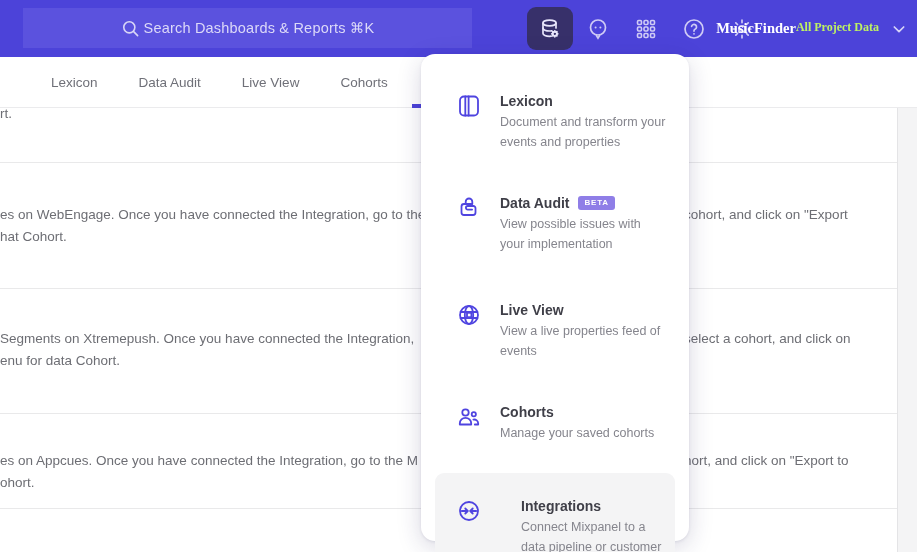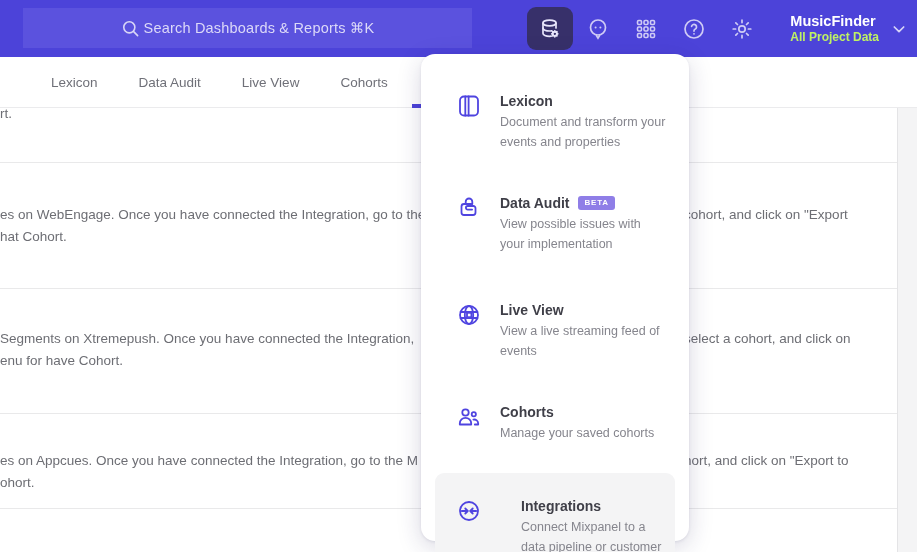--- a/index.html
+++ b/index.html
@@ -8,21 +8,21 @@
 
   
   .topbar { position:absolute; left:0; top:0; width:917px; height:57px; background:#4c43d9; z-index:5; }
   .searchbar { position:absolute; left:23px; top:8px; width:449px; height:40px; background:#5b52de; border-radius:0;
                display:flex; align-items:center; justify-content:center; gap:4px; color:#d9d6f6; cursor:text; }
   .searchbar .ph { font-size:14.5px; letter-spacing:.2px; color:#dcd9f8; }
   .icon-cluster { position:absolute; top:0; left:526px; height:57px; display:flex; align-items:center; gap:0; }
   .ic-btn { width:48px; height:57px; display:flex; align-items:center; justify-content:center; color:#cfcbf5; cursor:pointer; }
   .ic-btn.active { width:46px; height:43px; margin:0 1px; background:#37306a; border-radius:9px; color:#e8e6fb; }
   .project { position:absolute; right:10px; top:0; height:57px; display:flex; align-items:center; gap:12px; color:#ffffff; cursor:pointer; }
-  .project .names { display:flex; flex-direction:column; line-height:1.2; }
+  .project .names { display:flex; line-height:1.2;font-family:Liberation Serif, serif; }
   .project .pname { font-size:14.5px; font-weight:700; }
   .project .psub { font-size:12px; font-weight:700; color:#bef264; }
   .project svg { color:#d6d3f7; }
 
   
   .tabbar { position:absolute; left:0; top:57px; width:917px; height:51px; background:#ffffff; border-bottom:1px solid #ebebed;
             display:flex; align-items:center; padding-left:51px; gap:41px; z-index:2; }
   .tab { font-size:13.5px; color:#6f7078; cursor:pointer; white-space:nowrap; }
   .tab-underline { position:absolute; left:412px; top:104px; width:62px; height:4px; background:#4c43d9; z-index:2; }
 
@@ -59,21 +59,21 @@
     <div class="divider" style="top:400px"></div>
 
     <div class="bgtext" style="left:0;  top:-2px">rt.</div>
 
     <div class="bgtext" style="left:0;  top:99px">es on WebEngage. Once you have connected the Integration, go to the</div>
     <div class="bgtext" style="left:684px; top:99px">cohort, and click on "Export</div>
     <div class="bgtext" style="left:0;  top:121px">hat Cohort.</div>
 
     <div class="bgtext" style="left:0;  top:223px">Segments on Xtremepush. Once you have connected the Integration,</div>
     <div class="bgtext" style="left:684px; top:223px">select a cohort, and click on</div>
-    <div class="bgtext" style="left:0;  top:245px">enu for have Cohort.</div>
+    <div class="bgtext" style="left:0;  top:245px">enu for data Cohort.</div>
 
     <div class="bgtext" style="left:0;  top:345px">es on Appcues. Once you have connected the Integration, go to the M</div>
     <div class="bgtext" style="left:684px; top:345px">hort, and click on "Export to</div>
     <div class="bgtext" style="left:0;  top:367px">ohort.</div>
   </div>
 
   <div class="right-strip"></div>
 
   <div class="tabbar">
     <div class="tab">Lexicon</div>
@@ -185,21 +185,21 @@
       <svg class="mi-icon" viewBox="0 0 24 24" fill="none" stroke="currentColor" stroke-width="1.8" stroke-linecap="round">
         <circle cx="12" cy="12" r="9"></circle>
         <ellipse cx="12" cy="12" rx="4.2" ry="9"></ellipse>
         <path d="M3.6 9h16.8 M3.6 15h16.8"></path>
         <rect x="10" y="9.8" width="4.4" height="4.4" fill="#ffffff" stroke="currentColor" stroke-width="1.8"></rect>
       </svg>
       <div class="mi-text">
         <div class="mi-title-row">
             <span class="mi-title">Live View</span>
           </div>
-        <div class="mi-desc">View a live streaming feed of events</div>
+        <div class="mi-desc">View a live properties feed of events</div>
       </div>
     </div>
     <div class="gap40"></div>
 
     <div class="menu-item">
       <svg class="mi-icon" viewBox="0 0 24 24" fill="none" stroke="currentColor" stroke-width="1.8" stroke-linecap="round" stroke-linejoin="round">
         <circle cx="8.5" cy="7.5" r="3.2"></circle>
         <circle cx="16.8" cy="9.3" r="2.1"></circle>
         <path d="M2.8 19.5v-1a5.7 5.7 0 0 1 11.4 0v1z"></path>
         <path d="M16.4 14.6a4 4 0 0 1 4.8 3.9v1h-3.4"></path>

